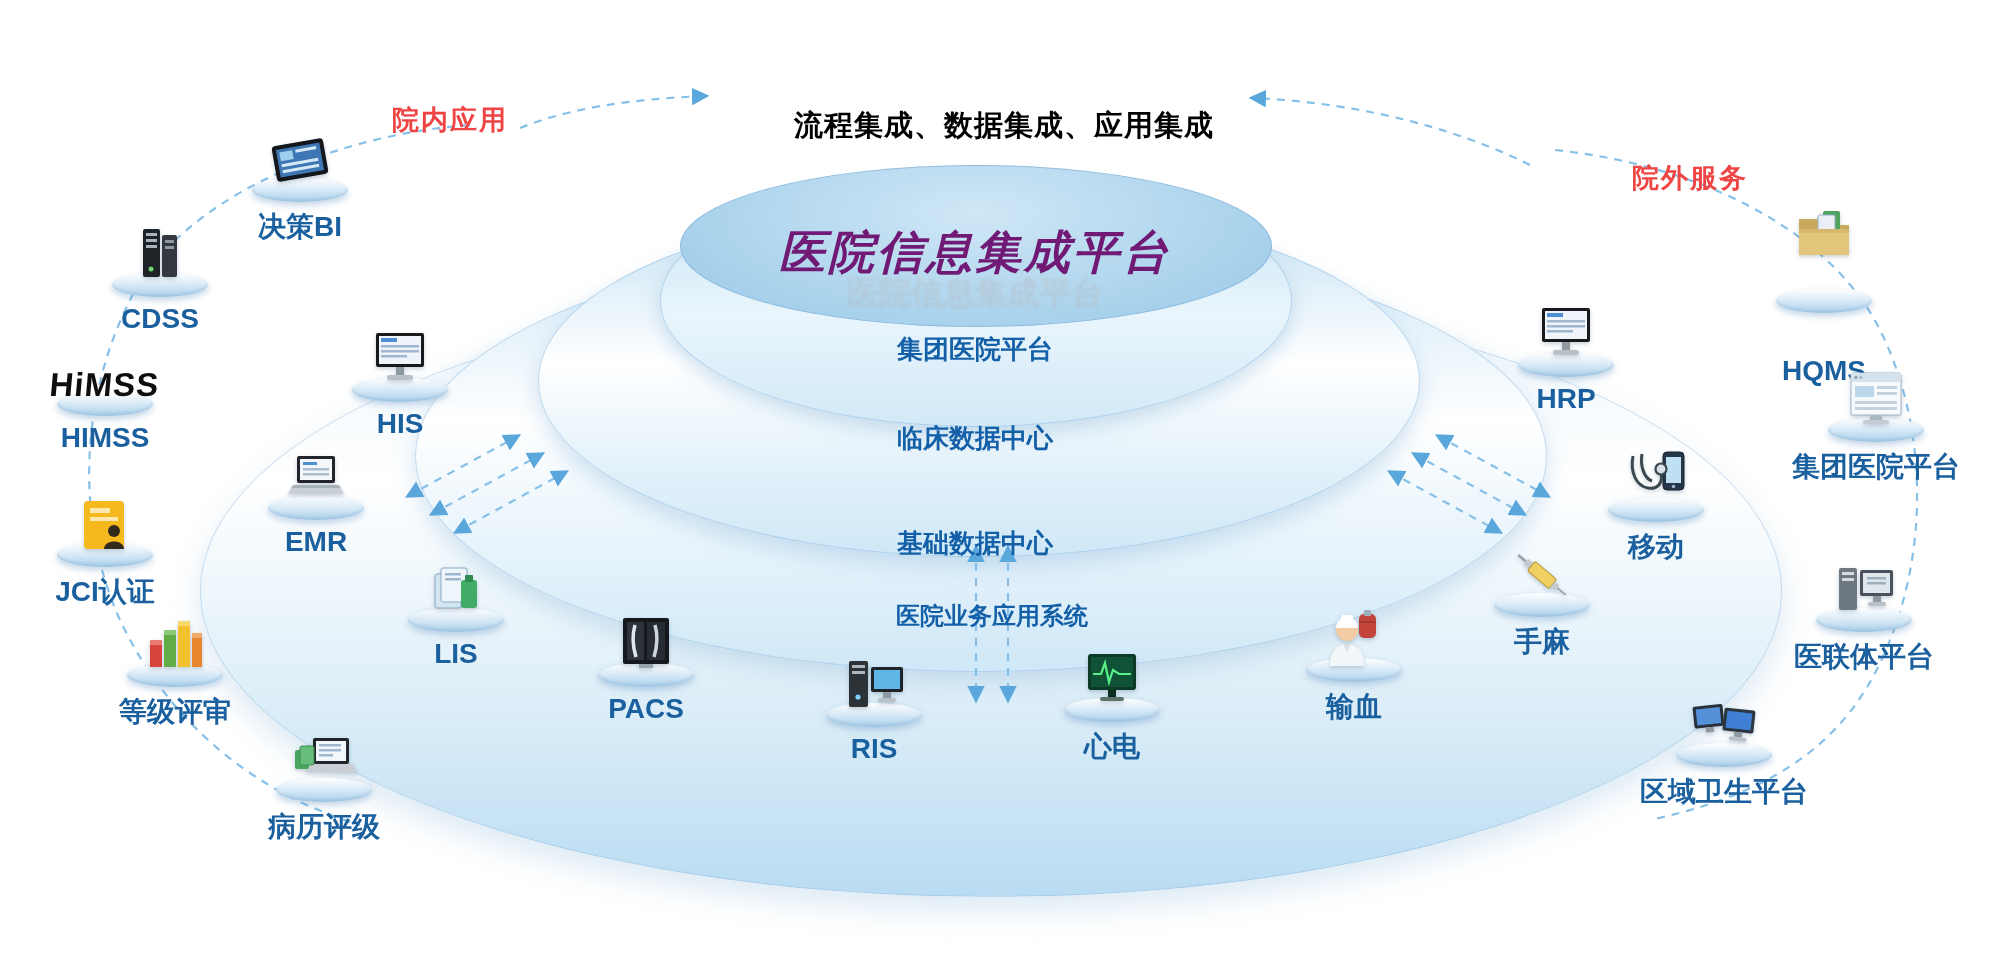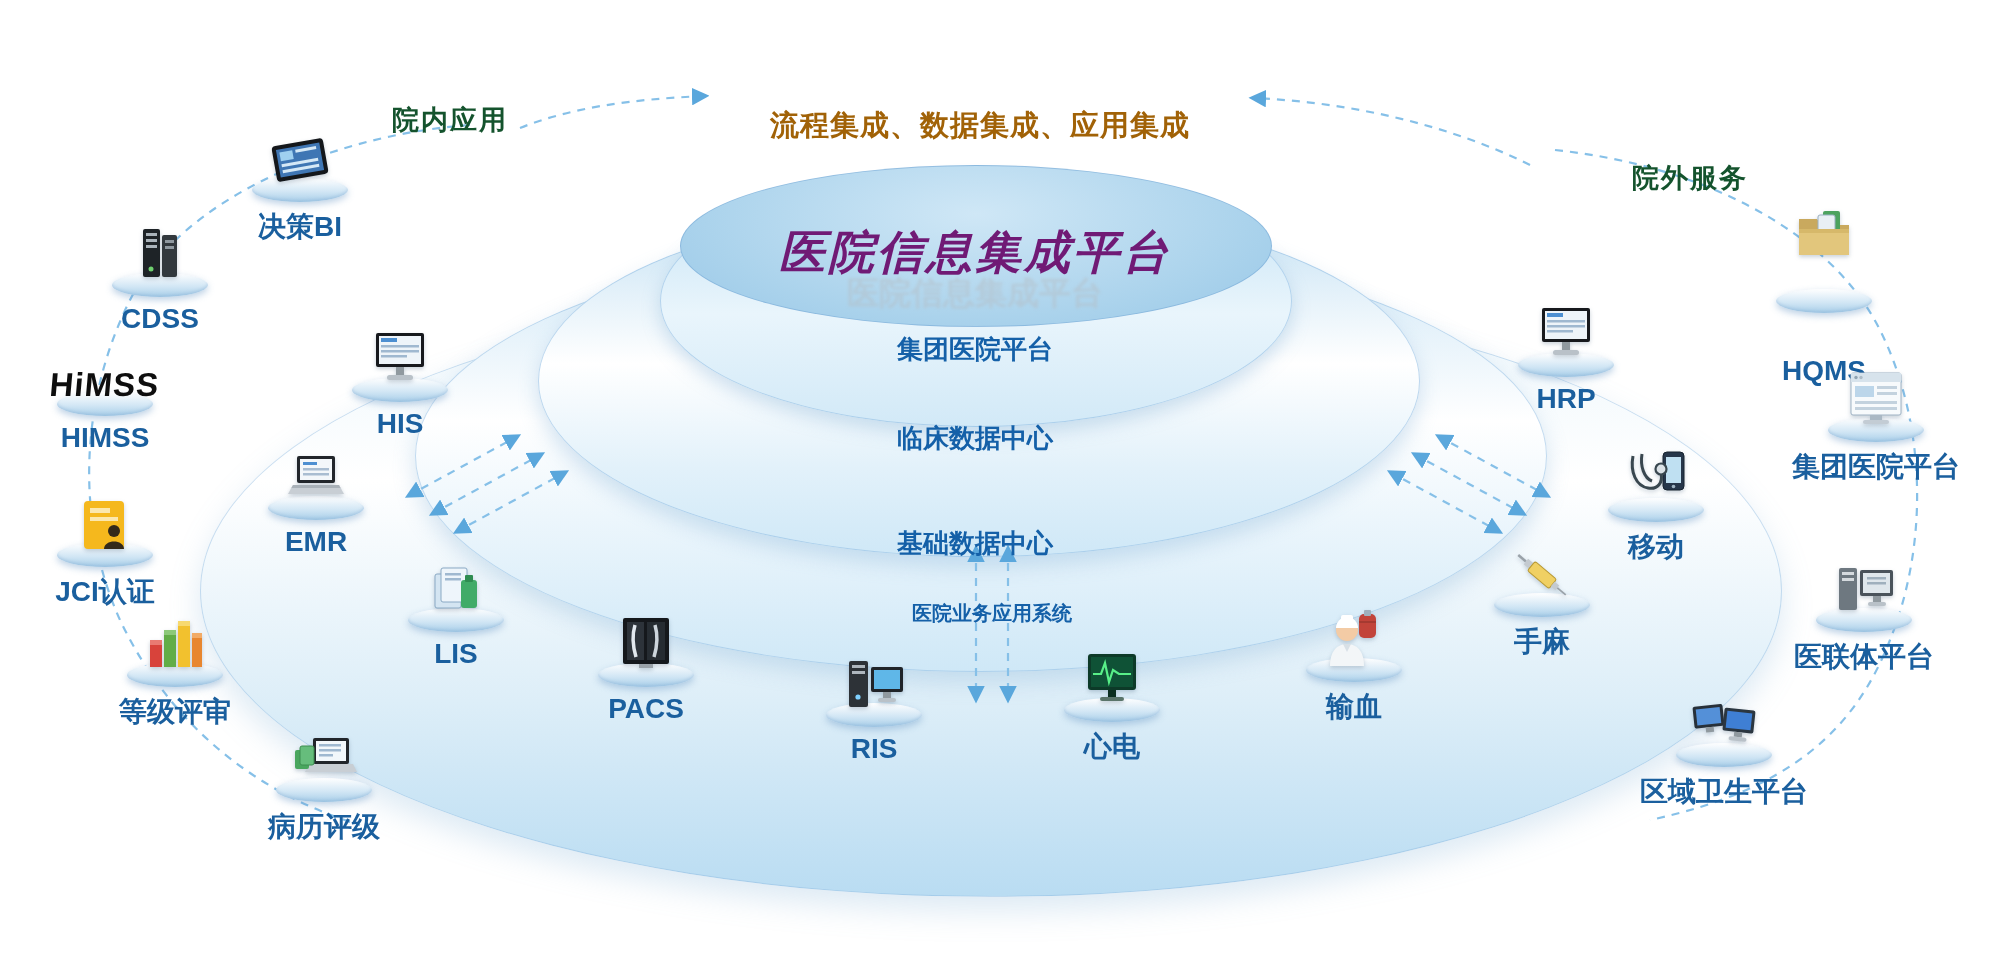--- a/index.html
+++ b/index.html
@@ -35,23 +35,23 @@
   .el-lid{
     left:680px;top:165px;width:590px;height:160px;z-index:5;
     background:radial-gradient(ellipse at 50% 30%,#cfe7f6 0%,#abd3ec 65%,#98c7e7 100%);
     border:1px solid rgba(120,170,215,.6);
   }
   .overlay{position:absolute;left:0;top:0;width:2000px;height:955px;z-index:6;pointer-events:none;}
   .txt{position:absolute;transform:translateX(-50%);white-space:nowrap;z-index:7;}
   .page-title{font-size:46px;font-weight:bold;color:#701a75;letter-spacing:3px;font-style:italic;}
   .watermark{font-size:32px;font-weight:bold;color:#b4bec6;opacity:.5;filter:blur(1.4px);z-index:6;}
   .layer-label{font-size:26px;font-weight:bold;color:#1460a8;}
-  .layer-label-sm{font-size:20px;font-weight:bold;color:#1460a8;text-align:center;}
-  .banner-label{font-size:29px;font-weight:bold;color:#a16207;letter-spacing:1px;}
-  .region-label{font-size:27px;font-weight:bold;color:#14532d;letter-spacing:2px;}
+  .layer-label-sm{font-size:24px;font-weight:bold;color:#1460a8;text-align:center;}
+  .banner-label{font-size:29px;font-weight:bold;color:#000000;letter-spacing:1px;margin-left:24px;}
+  .region-label{font-size:27px;font-weight:bold;color:#ef4444;letter-spacing:2px;}
   .node{position:absolute;display:flex;flex-direction:column;align-items:center;
         transform:translateX(-50%);z-index:8;width:170px;}
   .icon{width:66px;height:60px;position:relative;z-index:2;
         filter:drop-shadow(0 2px 2px rgba(60,90,120,.28));}
   .platform{width:96px;height:24px;border-radius:50%;margin-top:-12px;position:relative;z-index:1;
         background:linear-gradient(180deg,#ffffff 0%,#d3e7f5 55%,#a9cfe9 100%);
         box-shadow:0 3px 7px rgba(110,155,200,.45), inset 0 -2px 3px rgba(130,170,210,.35);}
   .node-label{margin-top:6px;font-size:28px;font-weight:600;color:#1a5f9e;white-space:nowrap;}
   .himss-logo{display:flex;align-items:flex-end;justify-content:center;height:44px;
         font-size:33px;font-weight:800;color:#0e0e0e;transform:skewX(-5deg);letter-spacing:1px;

